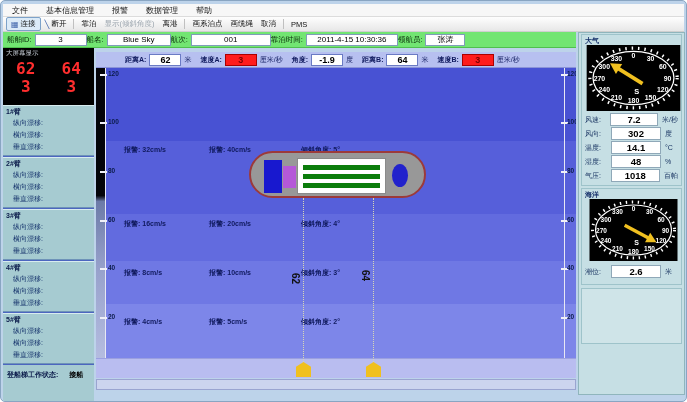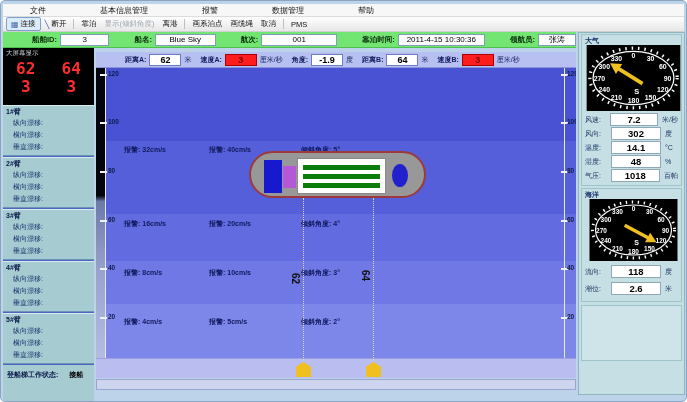--- a/index.html
+++ b/index.html
@@ -5,37 +5,37 @@
   * { box-sizing: border-box; margin: 0; padding: 0; }
   html, body { width: 687px; height: 402px; overflow: hidden; }
   body { font-family: "Liberation Sans", "DejaVu Sans", sans-serif; background: #fff; position: relative; }
 
   .window { position: absolute; inset: 0; background: #bdd3ea; border: 1px solid #89a5c2; border-radius: 5px; overflow: hidden; }
 
   
   .menubar { position: absolute; left: 2px; top: 3px; right: 2px; height: 13px;
     background: #f7f7f7; border-bottom: 1px solid #dcdcdc; display: flex; align-items: center;
     font-size: 8px; color: #111; }
-  .menu-item { padding: 0 27px; cursor: default; }
+  .menu-item { padding: 0 9px; cursor: default; }
 
   
   .toolbar { position: absolute; left: 2px; top: 16px; right: 2px; height: 15px;
     background: linear-gradient(#fefefe, #e7e7e7); border-bottom: 1px solid #cfcfcf;
     display: flex; align-items: center; font-size: 7.5px; color: #111; padding-left: 3px; }
   .tool-btn { display: inline-flex; align-items: center; gap: 2px; padding: 1px 4px; }
   .tool-btn.active { border: 1px solid #7da2c9; background: #dcebf8; border-radius: 2px; }
   .tool-btn.disabled { color: #9aa4ad; }
   .tb-icon { font-size: 8px; color: #3a5fa8; font-weight: bold; }
   .tb-sep { width: 1px; height: 10px; background: #c0c0c0; margin: 0 3px; }
 
   
   .infobar { position: absolute; left: 2px; top: 31px; width: 573px; height: 16px;
     background: #72e572; border-bottom: 1px solid #4fbf4f; display: flex; align-items: center;
     font-size: 7.5px; color: #0a2a0a; padding-left: 4px; }
-  .info-label { font-weight: bold; margin-left: 25px; margin-right: 3px; white-space: nowrap; }
+  .info-label { font-weight: normal; margin-left: 0; margin-right: 3px; white-space: nowrap; }
   .info-value { background: #fff; border: 1px solid #7f9db9; height: 12px; line-height: 10px;
     text-align: center; font-size: 8px; color: #000; }
 
   
   .sidebar { position: absolute; left: 2px; top: 47px; width: 91px; height: 343px;
     background: #4c66c0; }
   .big-display { background: #000; height: 57px; position: relative; padding-top: 1px; }
   .bd-title { font-size: 6.5px; color: #cfd6df; padding-left: 3px; }
   .bd-grid { display: grid; grid-template-columns: 1fr 1fr; text-align: center;
     font-weight: bold; color: #ff2e2e; line-height: 1.1; margin-top: 2px;
@@ -377,25 +377,20 @@
         <text x="12" y="33.5" font-size="6.5" font-weight="bold" fill="#fff" text-anchor="middle">270</text>
         <text x="16.5" y="23" font-size="6.5" font-weight="bold" fill="#fff" text-anchor="middle">300</text>
         <text x="28" y="15" font-size="6.5" font-weight="bold" fill="#fff" text-anchor="middle">330</text>
         <text x="47" y="46" font-size="7" font-weight="bold" fill="#fff" text-anchor="middle">S</text>
         <g transform="rotate(118,44,31)">
           <line x1="44" y1="41" x2="44" y2="13" stroke="#f0c020" stroke-width="3.5"></line>
           <polygon points="44,5 38.5,15 49.5,15" fill="#f0c020"></polygon>
         </g>
       </svg>
       <div class="fieldrow">
-        <span class="f-label">流向:</span>
-        <span class="f-box">118</span>
-        <span class="f-unit">度</span>
-      </div>
-      <div class="fieldrow">
         <span class="f-label">潮位:</span>
         <span class="f-box">2.6</span>
         <span class="f-unit">米</span>
       </div>
     </div>
     <div class="empty-box"></div>
   </div>
 
 </div>
 

